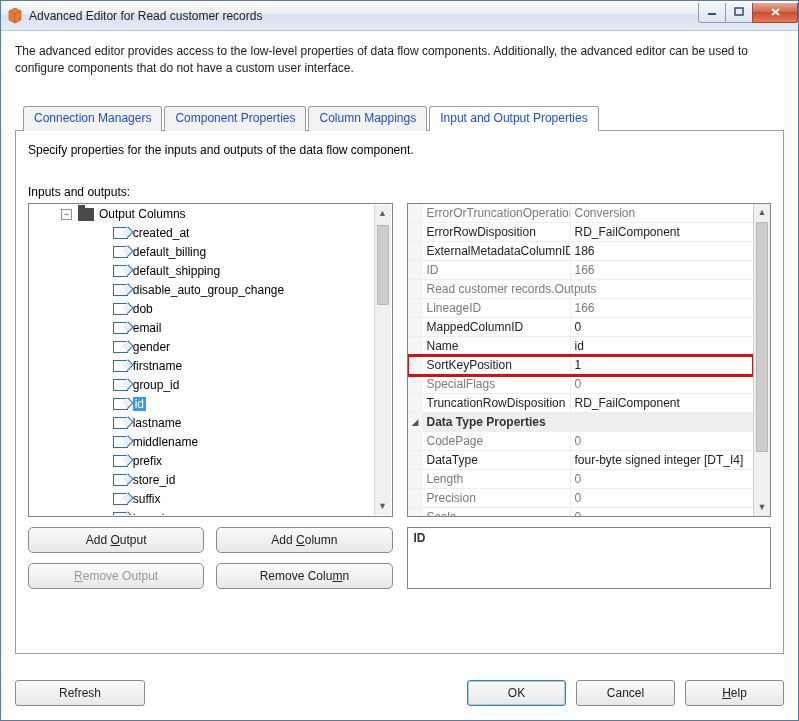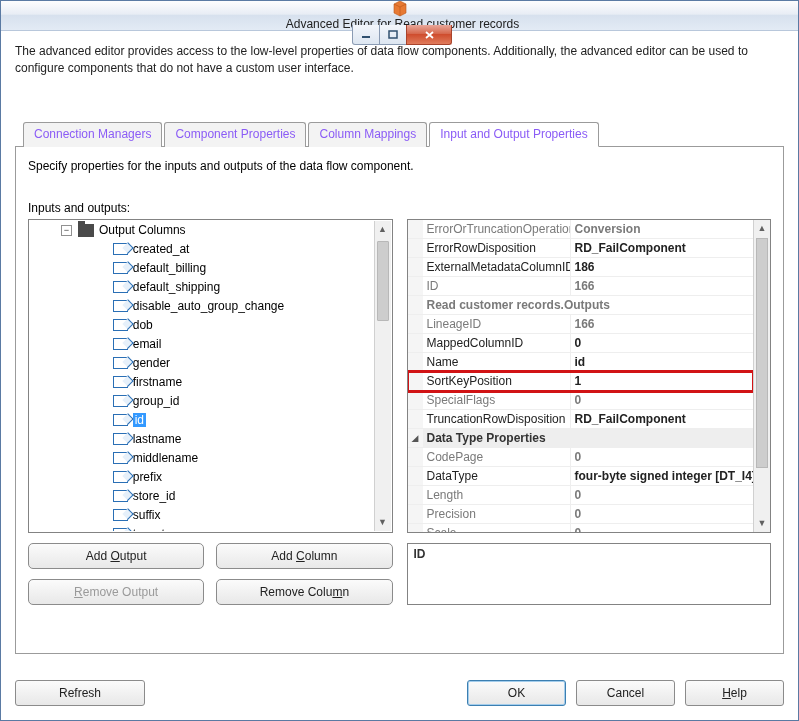--- a/index.html
+++ b/index.html
@@ -1,34 +1,34 @@
 <!DOCTYPE html>
 <html><head>
 <meta charset="utf-8">
 <style>
 * { box-sizing: border-box; font-family: "Segoe UI", Tahoma, sans-serif; font-size: 12px; }
 body { margin: 0; background: #fff; }
 
 .window { width: 799px; height: 721px; border: 1px solid #5a7aa3; background: #fff; display: flex; flex-direction: column; }
 
-.titlebar { height: 30px; background: linear-gradient(#fdfdfe, #e8edf5 45%, #d7e1ee 50%, #e3ebf5); display: flex; align-items: center; padding: 0 0 0 6px; border-bottom: 1px solid #b8c7db; flex-direction: column; }
+.titlebar { height: 30px; background: linear-gradient(#fdfdfe, #e8edf5 45%, #d7e1ee 50%, #e3ebf5); display: flex; align-items: center; padding: 0 0 0 6px; border-bottom: 1px solid #b8c7db; }
 .titlebar .icon { width: 16px; height: 16px; margin-right: 6px; display: inline-flex; align-items: center; justify-content: center; }
 .titlebar .title { flex: 1; color: #222; }
 .winbtns { display: flex; height: 20px; margin-top: -6px; }
 .winbtn { width: 28px; height: 20px; border: 1px solid #8a9bb3; border-top: none; margin-left: -1px; background: linear-gradient(#f3f6fb,#dde6f1); display: flex; align-items: center; justify-content: center; font-size: 10px; }
 .winbtn.min { border-bottom-left-radius: 3px; }
 .winbtn.close { width: 46px; background: linear-gradient(#e9a79a,#d6694e 45%,#cf4d2e 50%,#e07b5b); border-bottom-right-radius: 3px; color: #fff; border-color:#a8432c; }
 .winbtn.max svg, .winbtn.min svg, .winbtn.close svg { display:block; }
 
 .body { flex: 1; padding: 12px 14px 14px 14px; display: flex; flex-direction: column; }
 
 .desc { color: #222; margin-bottom: 28px; line-height: 1.4; }
 
 .tabs { display: flex; border-bottom: 1px solid #9b9b9b; padding-left: 8px; }
-.tab { padding: 4px 10px 5px; border: 1px solid #9b9b9b; border-bottom: none; background: #f3f3f3; margin-right: 2px; border-radius: 3px 3px 0 0; position: relative; top: 1px; color: #8b5cf6; margin-top: 16px; }
+.tab { padding: 4px 10px 5px; border: 1px solid #9b9b9b; border-bottom: none; background: #f3f3f3; margin-right: 2px; border-radius: 3px 3px 0 0; position: relative; top: 1px; color: #1d4ed8; }
 .tab.active { background: #fff; border-bottom: 1px solid #fff; top: 1px; }
 
 .tabcontent { border: 1px solid #9b9b9b; border-top: none; padding: 12px 12px 14px; flex: 1; display: flex; flex-direction: column; }
 
 .specify { margin-bottom: 28px; }
 
 .iolabel { margin-bottom: 4px; }
 
 .midrow { display: flex; gap: 14px; flex: 1; min-height: 0; }
 .leftcol, .rightcol { flex: 1; display: flex; flex-direction: column; min-width: 0; }
@@ -59,21 +59,21 @@
 .propgrid { border:1px solid #838383; height:314px; position:relative; background:#fff; }
 .propinner { position:absolute; inset:0 17px 0 0; overflow:hidden; }
 .propscroll { position:absolute; top:0; right:0; bottom:0; width:17px; background:#f0f0f0; border-left:1px solid #d0d0d0; }
 .propscroll .arrow { height:17px; display:flex; align-items:center; justify-content:center; color:#606060; font-size:9px; }
 .propscroll .thumb { position:absolute; left:2px; right:2px; top:18px; height:230px; background:#cdcdcd; border:1px solid #b8b8b8; }
 .propscroll .arrow.down { position:absolute; bottom:0; left:0; right:0; }
 
 .proprow { display:flex; height:19px; border-bottom:1px solid #eee; }
 .proprow .exp { width:15px; flex-shrink:0; display:flex; align-items:center; justify-content:center; font-size:9px; color:#555; background:#f5f5f5; }
 .proprow .k { width:148px; flex-shrink:0; padding:2px 2px 2px 4px; overflow:hidden; white-space:nowrap; color:#222; border-right:1px solid #eee; }
-.proprow .v { flex:1; padding:2px 4px; overflow:hidden; white-space:nowrap; color:#222;font-weight:bold; }
+.proprow .v { flex:1; padding:2px 4px; overflow:hidden; white-space:nowrap; color:#222; }
 .proprow.dim .k, .proprow.dim .v { color:#7a7a7a; }
 .proprow.cat { background:#eeeeee; }
 .proprow.cat .k { font-weight:bold; color:#333; }
 .proprow.hl { outline:3px solid #d11315; outline-offset:-1px; position:relative; z-index:2; }
 
 .descbox { border:1px solid #838383; margin-top:10px; height:62px; padding:3px 6px; font-weight:bold; color:#333; }
 
 .footer { display:flex; padding:12px 14px 14px; gap:10px; align-items:center; }
 .footer .spacer { flex:1; }
 button.foot { width:99px; height:26px; border:1px solid #8b8b8b; background:linear-gradient(#fbfbfb,#e8e8e8); border-radius:3px; color:#222; }

